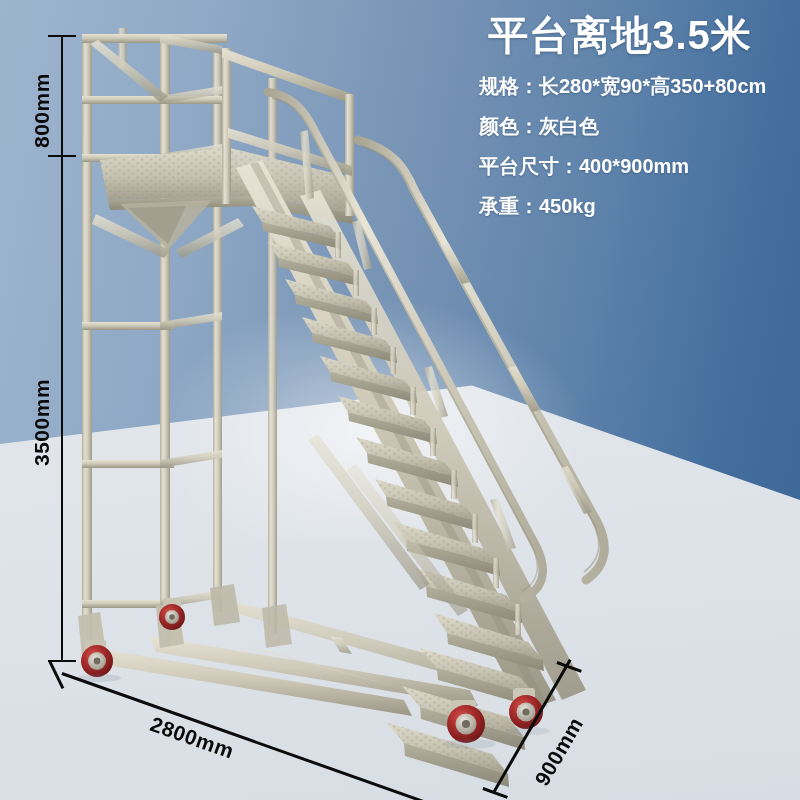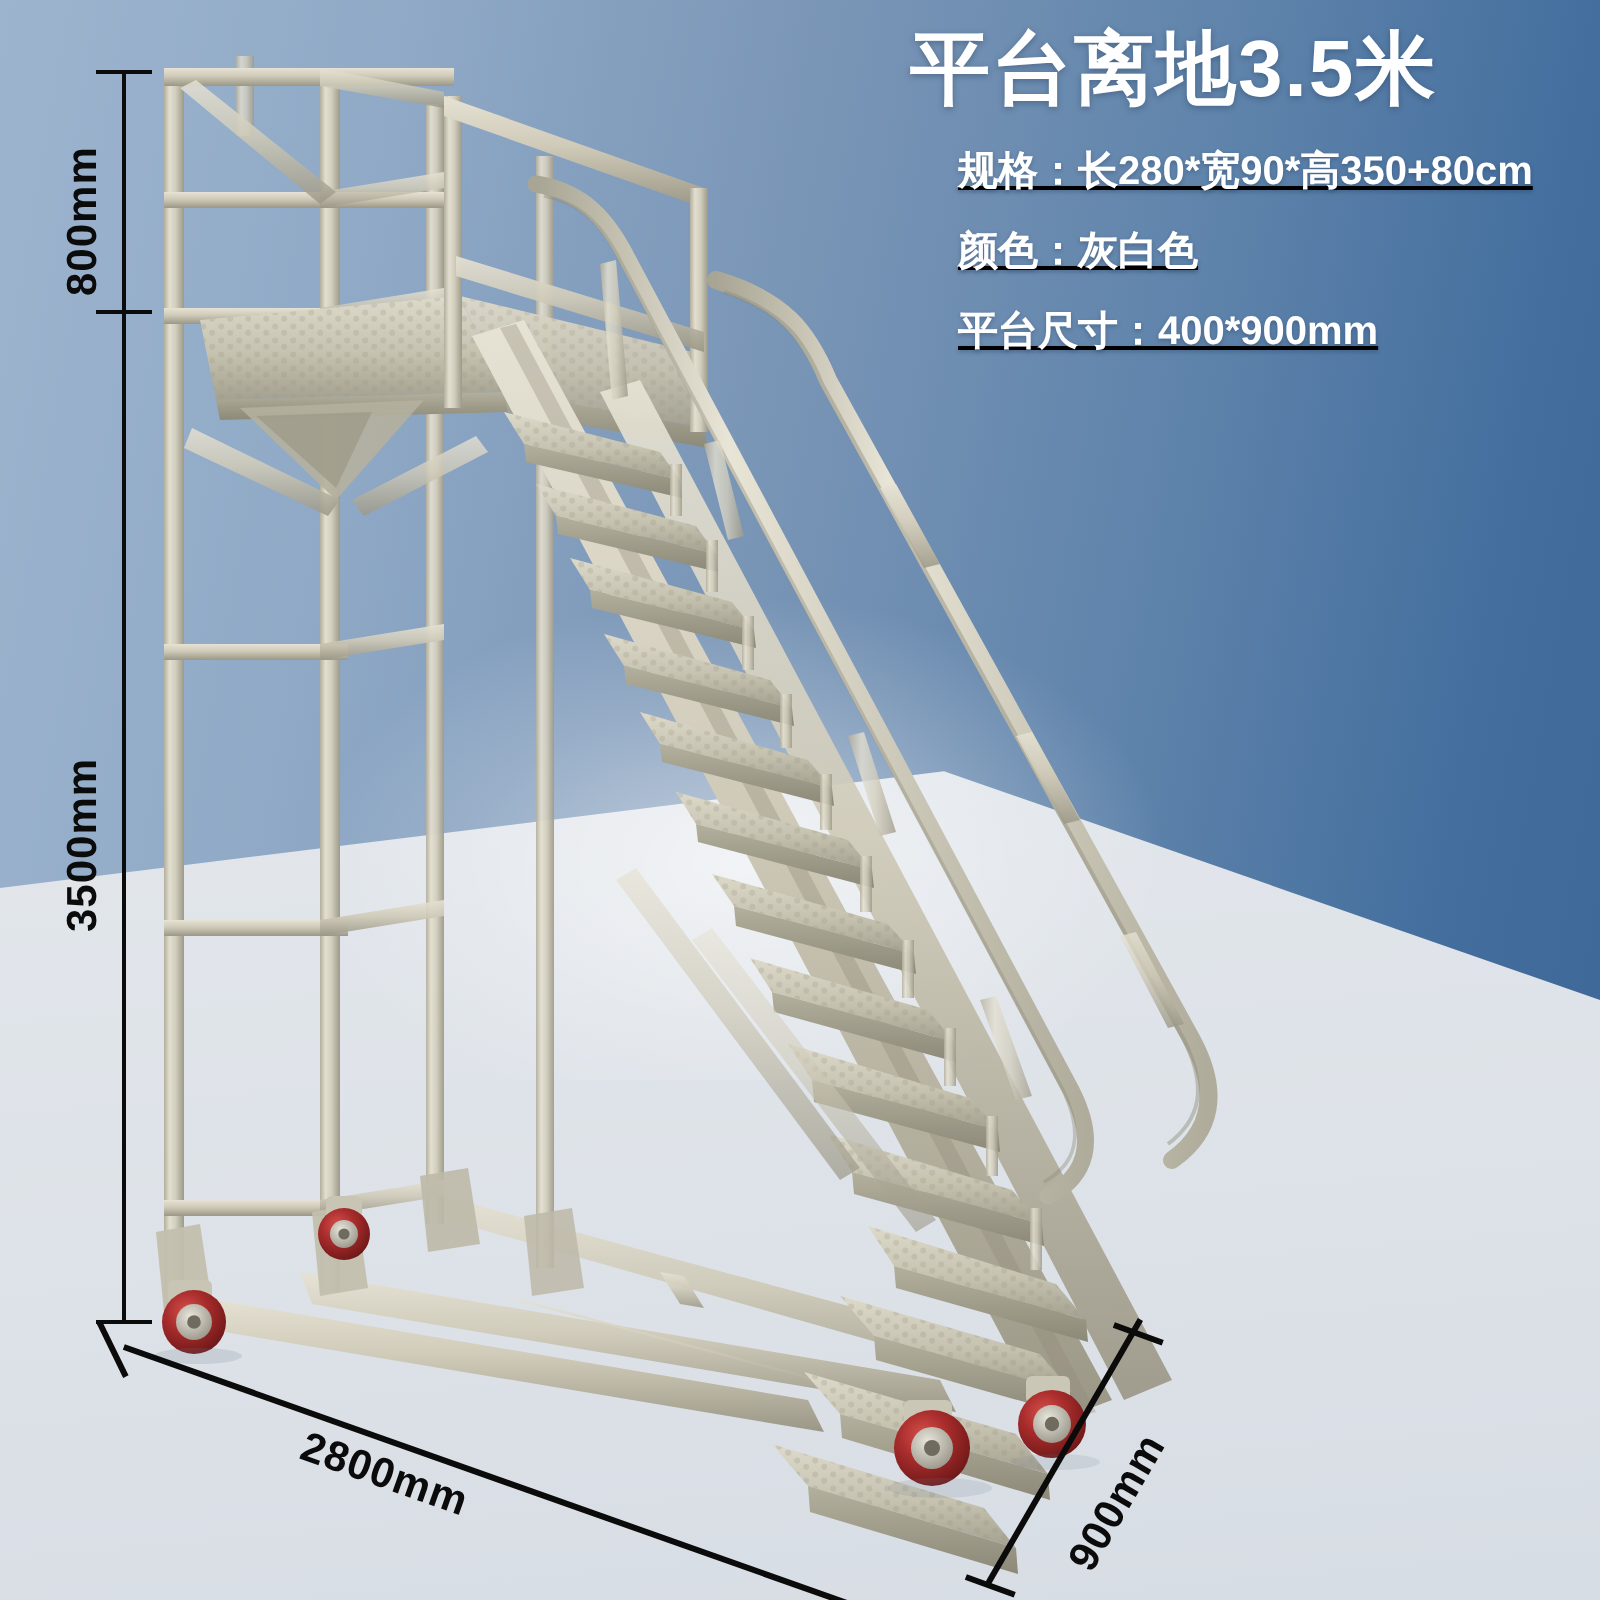--- a/index.html
+++ b/index.html
@@ -23,25 +23,25 @@
   .bg-glow{
     position:absolute;left:160px;top:300px;width:420px;height:240px;
     background:radial-gradient(ellipse at 50% 55%, rgba(255,255,255,.55) 0%, rgba(255,255,255,.18) 45%, rgba(255,255,255,0) 72%);
     pointer-events:none;
   }
 
   
   .panel{position:absolute;left:455px;top:0;width:345px;height:300px;}
   .title{
     position:absolute;left:0;top:12px;width:330px;
-    color:#ffffff;font-weight:bold;
+    text-align:center;color:#ffffff;font-weight:bold;
     font-size:40px;line-height:46px;letter-spacing:1px;
     text-shadow:0 1px 3px rgba(20,40,70,.35);
   }
-  .spec-list{position:absolute;left:24px;top:66px;width:320px;text-decoration:underline;}
+  .spec-list{position:absolute;left:24px;top:66px;width:320px;}
   .spec{
     color:#ffffff;font-weight:bold;font-size:20px;line-height:40px;
     white-space:nowrap;text-shadow:0 1px 2px rgba(20,40,70,.30);
   }
 
   
   .dim-line{position:absolute;background:#0b0b0b;}
   .vline{width:2px;}
   .hline{height:2px;}
   .dim-label{
@@ -314,16 +314,17 @@
   <div class="diag-line" style="left:483px;top:787px;width:26px;transform:rotate(20deg);"></div>
   <div class="diag-line" style="left:557px;top:661px;width:26px;transform:rotate(20deg);"></div>
   <div class="dim-label rot-diag2" style="left:530px;top:778px;">900mm</div>
 
   <div class="panel">
     <div class="title">平台离地3.5米</div>
     <div class="spec-list">
       <div class="spec">规格：长280*宽90*高350+80cm</div>
       <div class="spec">颜色：灰白色</div>
       <div class="spec">平台尺寸：400*900mm</div>
+      <div class="spec">承重：450kg</div>
     </div>
   </div>
 
 </div>
 
 </body></html>

